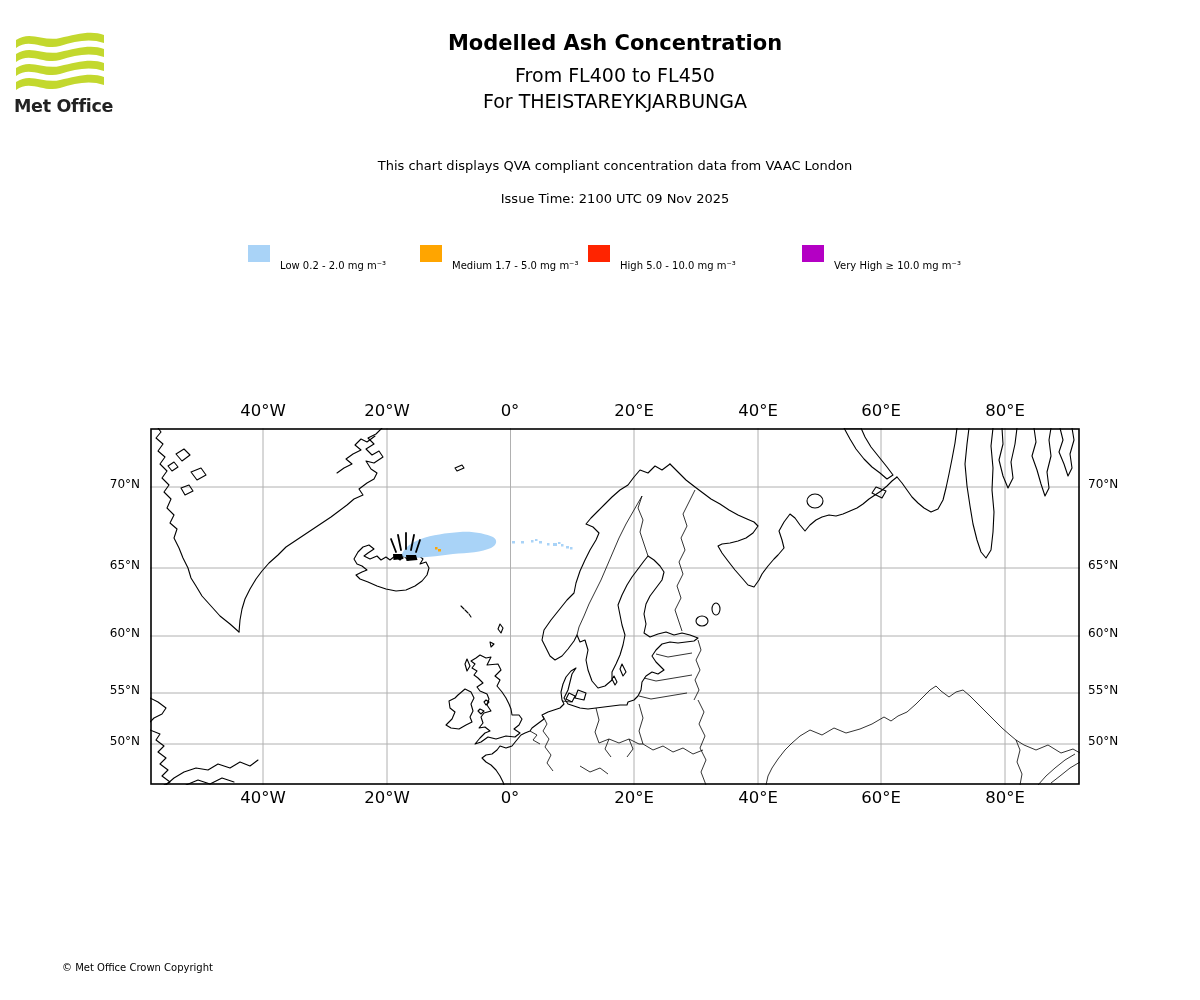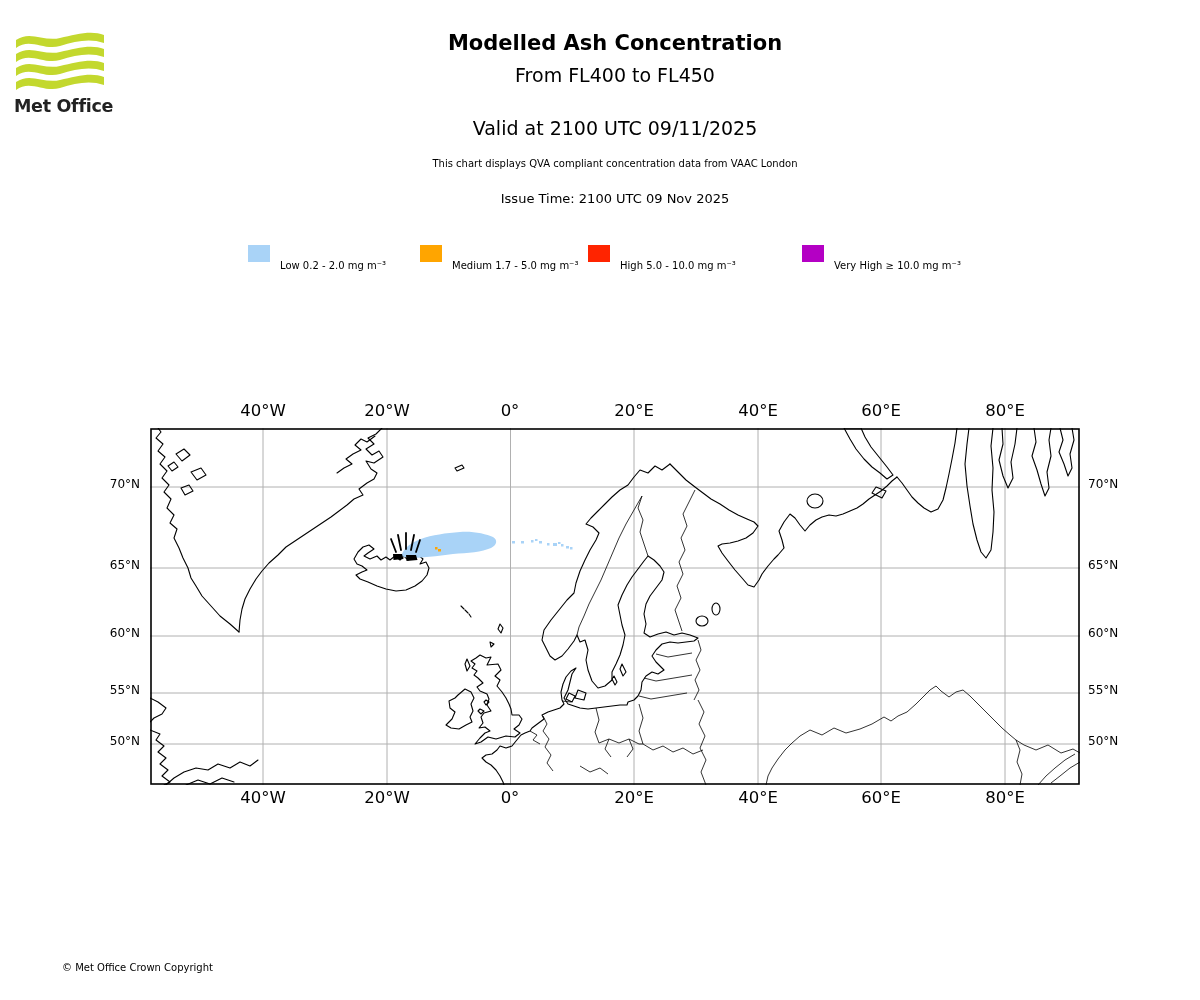--- a/index.html
+++ b/index.html
@@ -3,21 +3,21 @@
 <meta charset="utf-8">
 <style>
   html,body{margin:0;padding:0;background:#fff;}
   #page{position:relative;width:1200px;height:1000px;background:#fff;overflow:hidden;
         font-family:"DejaVu Sans","Liberation Sans",sans-serif;color:#000;}
   .abs{position:absolute;}
   .ctr{left:150px;width:930px;text-align:center;}
   #title{top:31px;font-size:21px;font-weight:bold;}
   .sub{font-size:19px;font-weight:normal;}
   #sub1{top:64px;} #sub2{top:90px;} #sub3{top:117px;}
-  #qva{top:158px;font-size:10px;}
+  #qva{top:158px;font-size:13px;}
   #issue{top:191px;font-size:13px;}
   #test{top:215px;font-size:20px;font-weight:bold;}
   .leg-item{position:absolute;top:244px;display:flex;align-items:center;height:18px;}
   .leg-swatch{width:22px;height:17px;margin-right:10px;flex:0 0 auto;}
   .leg-label{font-size:10px;white-space:nowrap;margin-top:24px;}
   .lon-tick{width:90px;text-align:center;font-size:16.5px;}
   .lat-tick{width:90px;font-size:12px;}
   .lat-left{left:50px;text-align:right;}
   .lat-right{left:1088px;text-align:left;}
   #copyright{left:62px;top:962px;font-size:10px;}
@@ -37,21 +37,21 @@
       <g fill="#c3d82e">
         <path d="M2,12 C16,2 30,14 46,10 C62,6 78,2 90,7 L90,15 C76,10 62,13 46,18 C30,23 16,9 2,20 Z"></path>
         <path d="M2,26 C16,16 30,28 46,24 C62,20 78,16 90,21 L90,29 C76,24 62,27 46,32 C30,37 16,23 2,34 Z"></path>
         <path d="M2,40 C16,30 30,42 46,38 C62,34 78,30 90,35 L90,43 C76,38 62,41 46,46 C30,51 16,37 2,48 Z"></path>
         <path d="M2,54 C16,44 30,56 46,52 C62,48 78,44 90,49 L90,57 C76,52 62,55 46,60 C30,65 16,51 2,62 Z"></path>
       </g>
     </svg>
     <div id="logo-text">Met Office</div>
   </div>
   <div id="sub1" class="abs ctr sub">From FL400 to FL450</div>
-  <div id="sub3" class="abs ctr sub">Valid at 2100 UTC 09/11/2025</div>
+  <div id="sub2" class="abs ctr sub">For THEISTAREYKJARBUNGA</div>
   <div id="qva" class="abs ctr">This chart displays QVA compliant concentration data from VAAC London</div>
   <div id="issue" class="abs ctr">Issue Time: 2100 UTC 09 Nov 2025</div>
 
   <div class="leg-item" style="left:248px;">
     <span class="leg-swatch" style="background: rgb(169, 211, 247);"></span>
     <span class="leg-label">Low 0.2 - 2.0 mg m⁻³</span>
   </div>
   <div class="leg-item" style="left:420px;">
     <span class="leg-swatch" style="background: rgb(255, 165, 0);"></span>
     <span class="leg-label">Medium 1.7 - 5.0 mg m⁻³</span>

